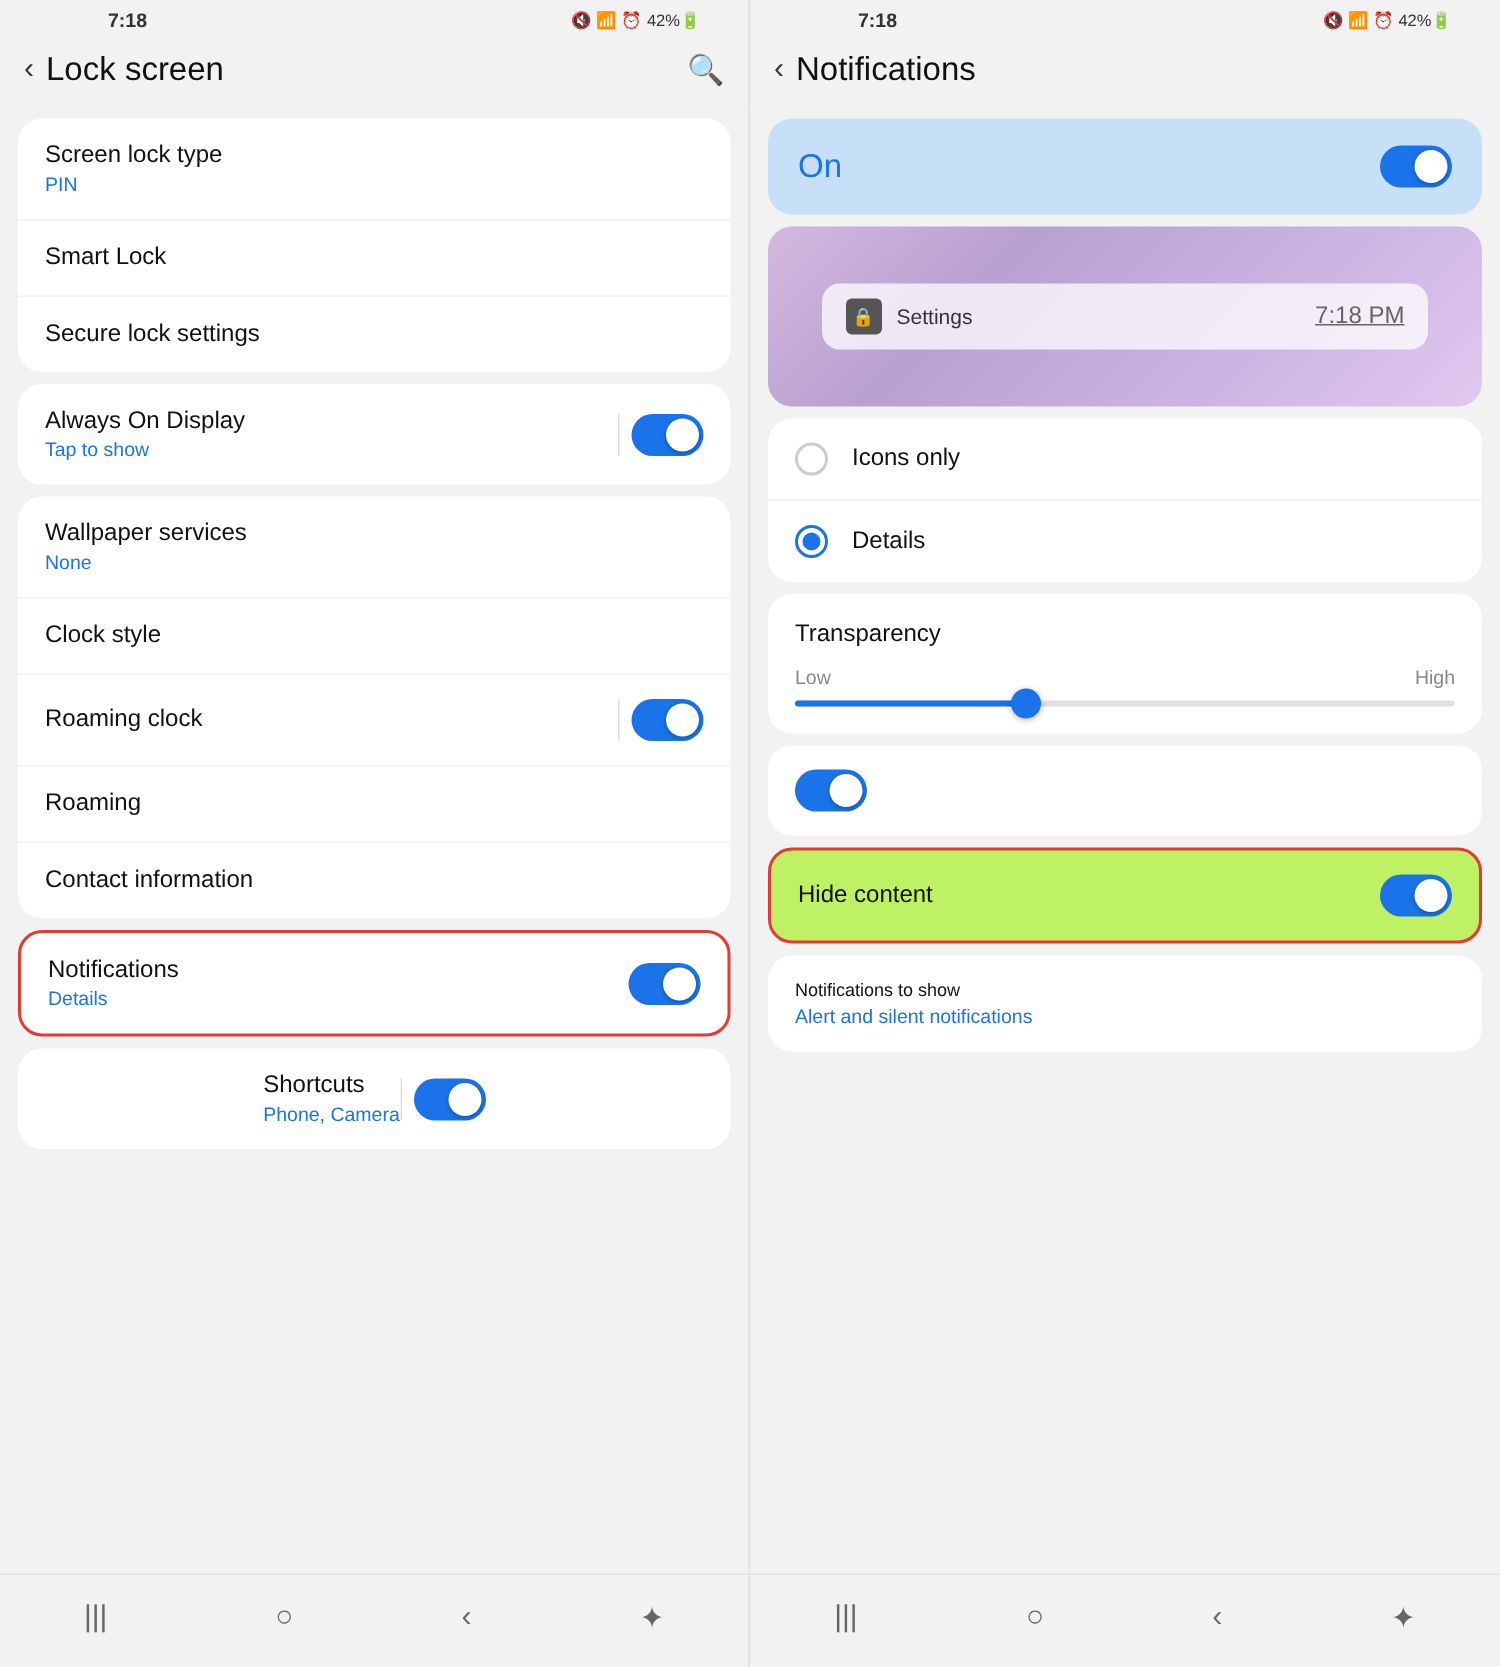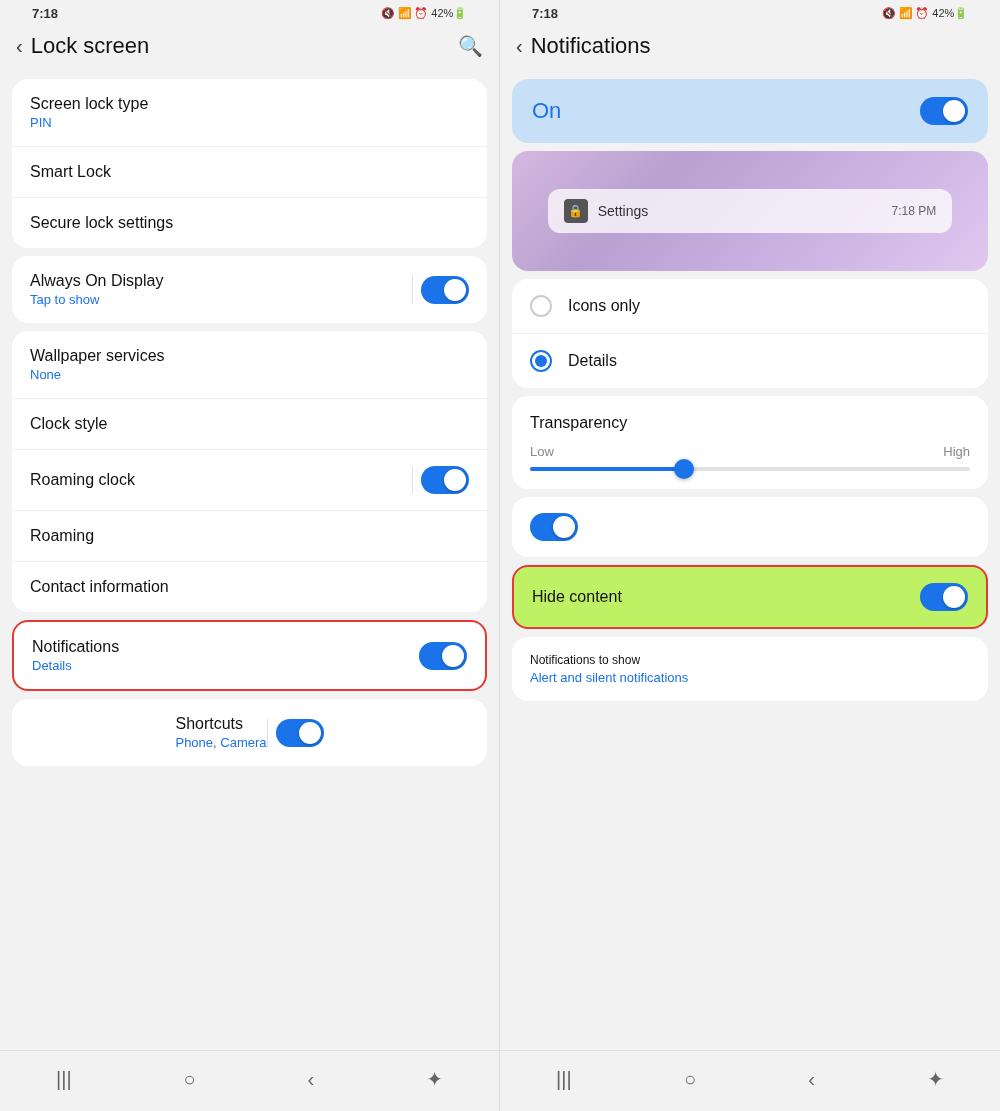--- a/index.html
+++ b/index.html
@@ -24,20 +24,21 @@
     
     .status-bar {
       display: flex;
       justify-content: space-between;
       align-items: center;
       padding: 6px 32px 4px;
       background: #f2f2f2;
       font-size: 12px;
       color: #333;
       flex-shrink: 0;
+      margin-left: 40px;
     }
     .status-time { font-weight: 600; font-size: 13px; }
     .status-icons { display: flex; align-items: center; gap: 3px; font-size: 11px; }
 
     
     .header {
       display: flex;
       align-items: center;
       justify-content: space-between;
       padding: 8px 16px 12px;
@@ -164,21 +165,21 @@
       height: 24px;
       background: #555;
       border-radius: 4px;
       display: flex;
       align-items: center;
       justify-content: center;
       color: white;
       font-size: 12px;
     }
     .notif-text { font-size: 14px; color: #333; font-weight: 500; }
-    .notif-time { font-size: 12px; color: #666; margin-left: auto; }
+    .notif-time { font-size: 16px; color: #666; margin-left: auto; text-decoration: underline; }
 
     .radio-group-card {
       background: #fff;
       border-radius: 16px;
       overflow: hidden;
     }
     .radio-item {
       display: flex;
       align-items: center;
       gap: 16px;

